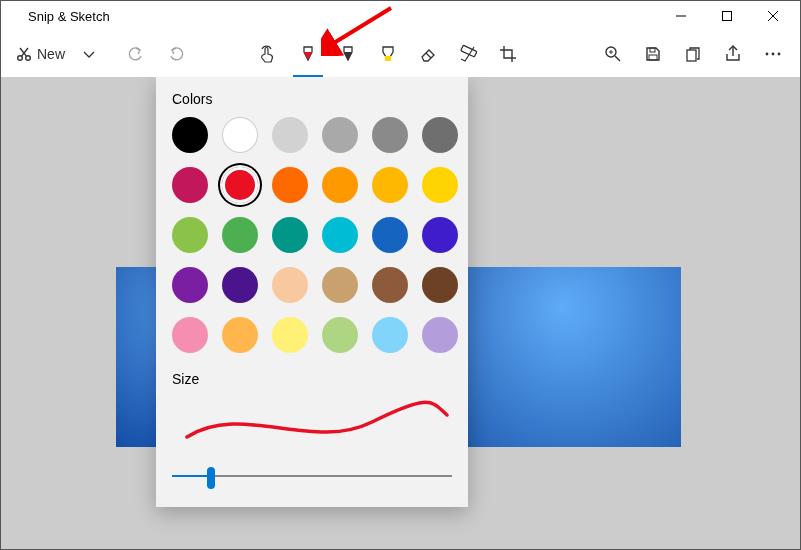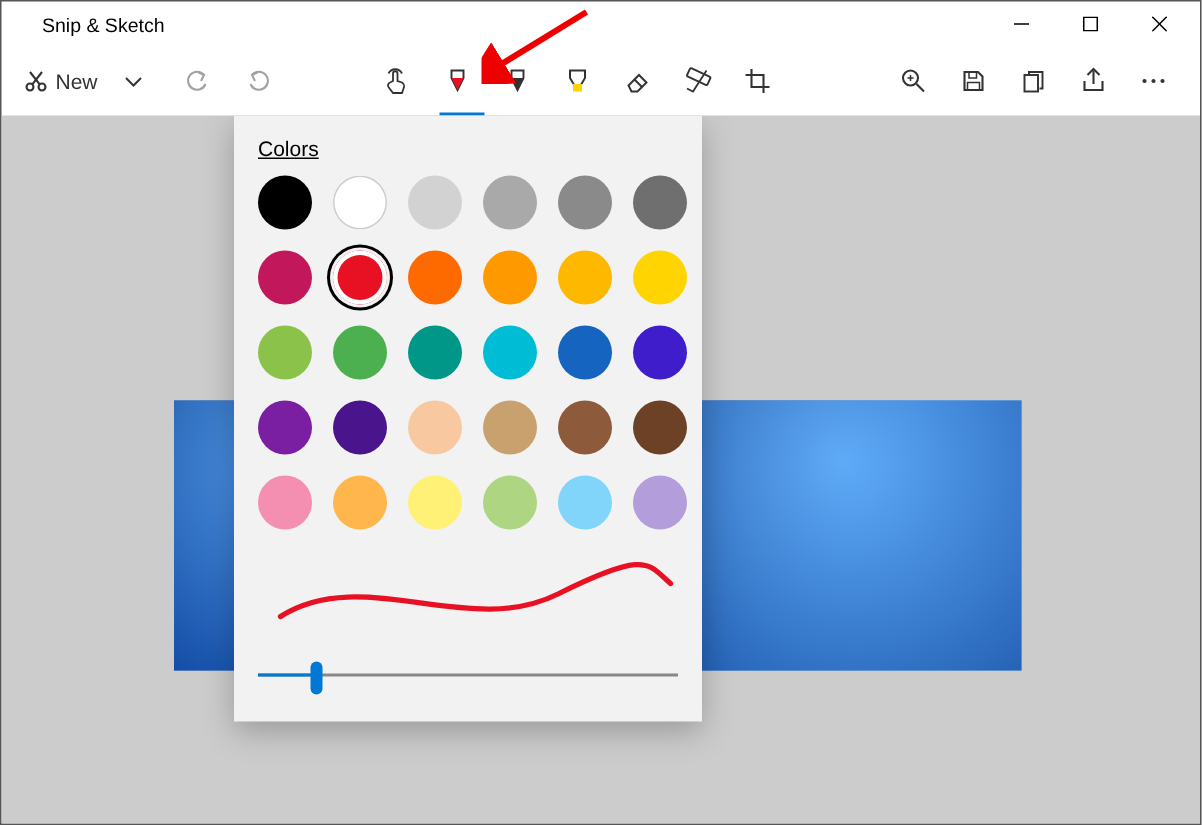--- a/index.html
+++ b/index.html
@@ -34,20 +34,21 @@
     padding: 0 8px;
     gap: 2px;
     position: relative;
   }
   .tb-btn {
     height: 38px;
     min-width: 38px;
     padding: 0 6px;
     display: flex;
     align-items: center;
+    justify-content: center;
     border-radius: 4px;
     color: #333;
     position: relative;
   }
   .tb-btn svg { display: block; }
   .tb-new-label { margin: 0 4px; font-size: 14px; }
   .tb-faded { opacity: 0.45; }
   .tb-spacer { flex: 1; }
   .tb-spacer-sm { width: 50px; }
   .active-underline {
@@ -86,21 +87,20 @@
     background: radial-gradient(circle at 60% 40%, #6ab6ff, #0a3d91 70%);
     opacity: 0.75;
   }
   .popup {
     position: absolute;
     left: 155px; top: 0;
     width: 312px;
     background: #f2f2f2;
     box-shadow: 0 6px 20px rgba(0,0,0,.25);
     padding: 14px 16px 20px;
-    text-decoration: underline;
   }
   .popup-label { font-size: 14px; color: #000; margin-bottom: 10px; }
   .swatch-grid {
     display: grid;
     grid-template-columns: repeat(6, 36px);
     grid-auto-rows: 36px;
     gap: 14px 14px;
     margin-bottom: 18px;
   }
   .swatch {
@@ -317,20 +317,21 @@
         <div class="swatch" style="background: rgb(141, 90, 59);"></div>
         <div class="swatch" style="background: rgb(109, 65, 38);"></div>
         <div class="swatch" style="background: rgb(244, 143, 177);"></div>
         <div class="swatch" style="background: rgb(255, 183, 77);"></div>
         <div class="swatch" style="background: rgb(255, 241, 118);"></div>
         <div class="swatch" style="background: rgb(174, 213, 129);"></div>
         <div class="swatch" style="background: rgb(129, 212, 250);"></div>
         <div class="swatch" style="background: rgb(179, 157, 219);"></div>
       </div>
 
+    <div class="popup-label">Size</div>
     <div class="size-preview">
       <svg width="280" height="50">
         <path id="preview-path" d="M15 40 C 70 5, 140 55, 200 25 S 260 5, 275 18" fill="none" stroke-width="3.5" stroke-linecap="round" stroke="#e81123"></path>
       </svg>
     </div>
     <div class="slider-wrap">
       <div class="slider-track"></div>
       <div class="slider-fill" id="slider-fill" style="width: 14%;"></div>
       <div class="slider-thumb" id="slider-thumb" style="left: 14%;"></div>
     </div>

